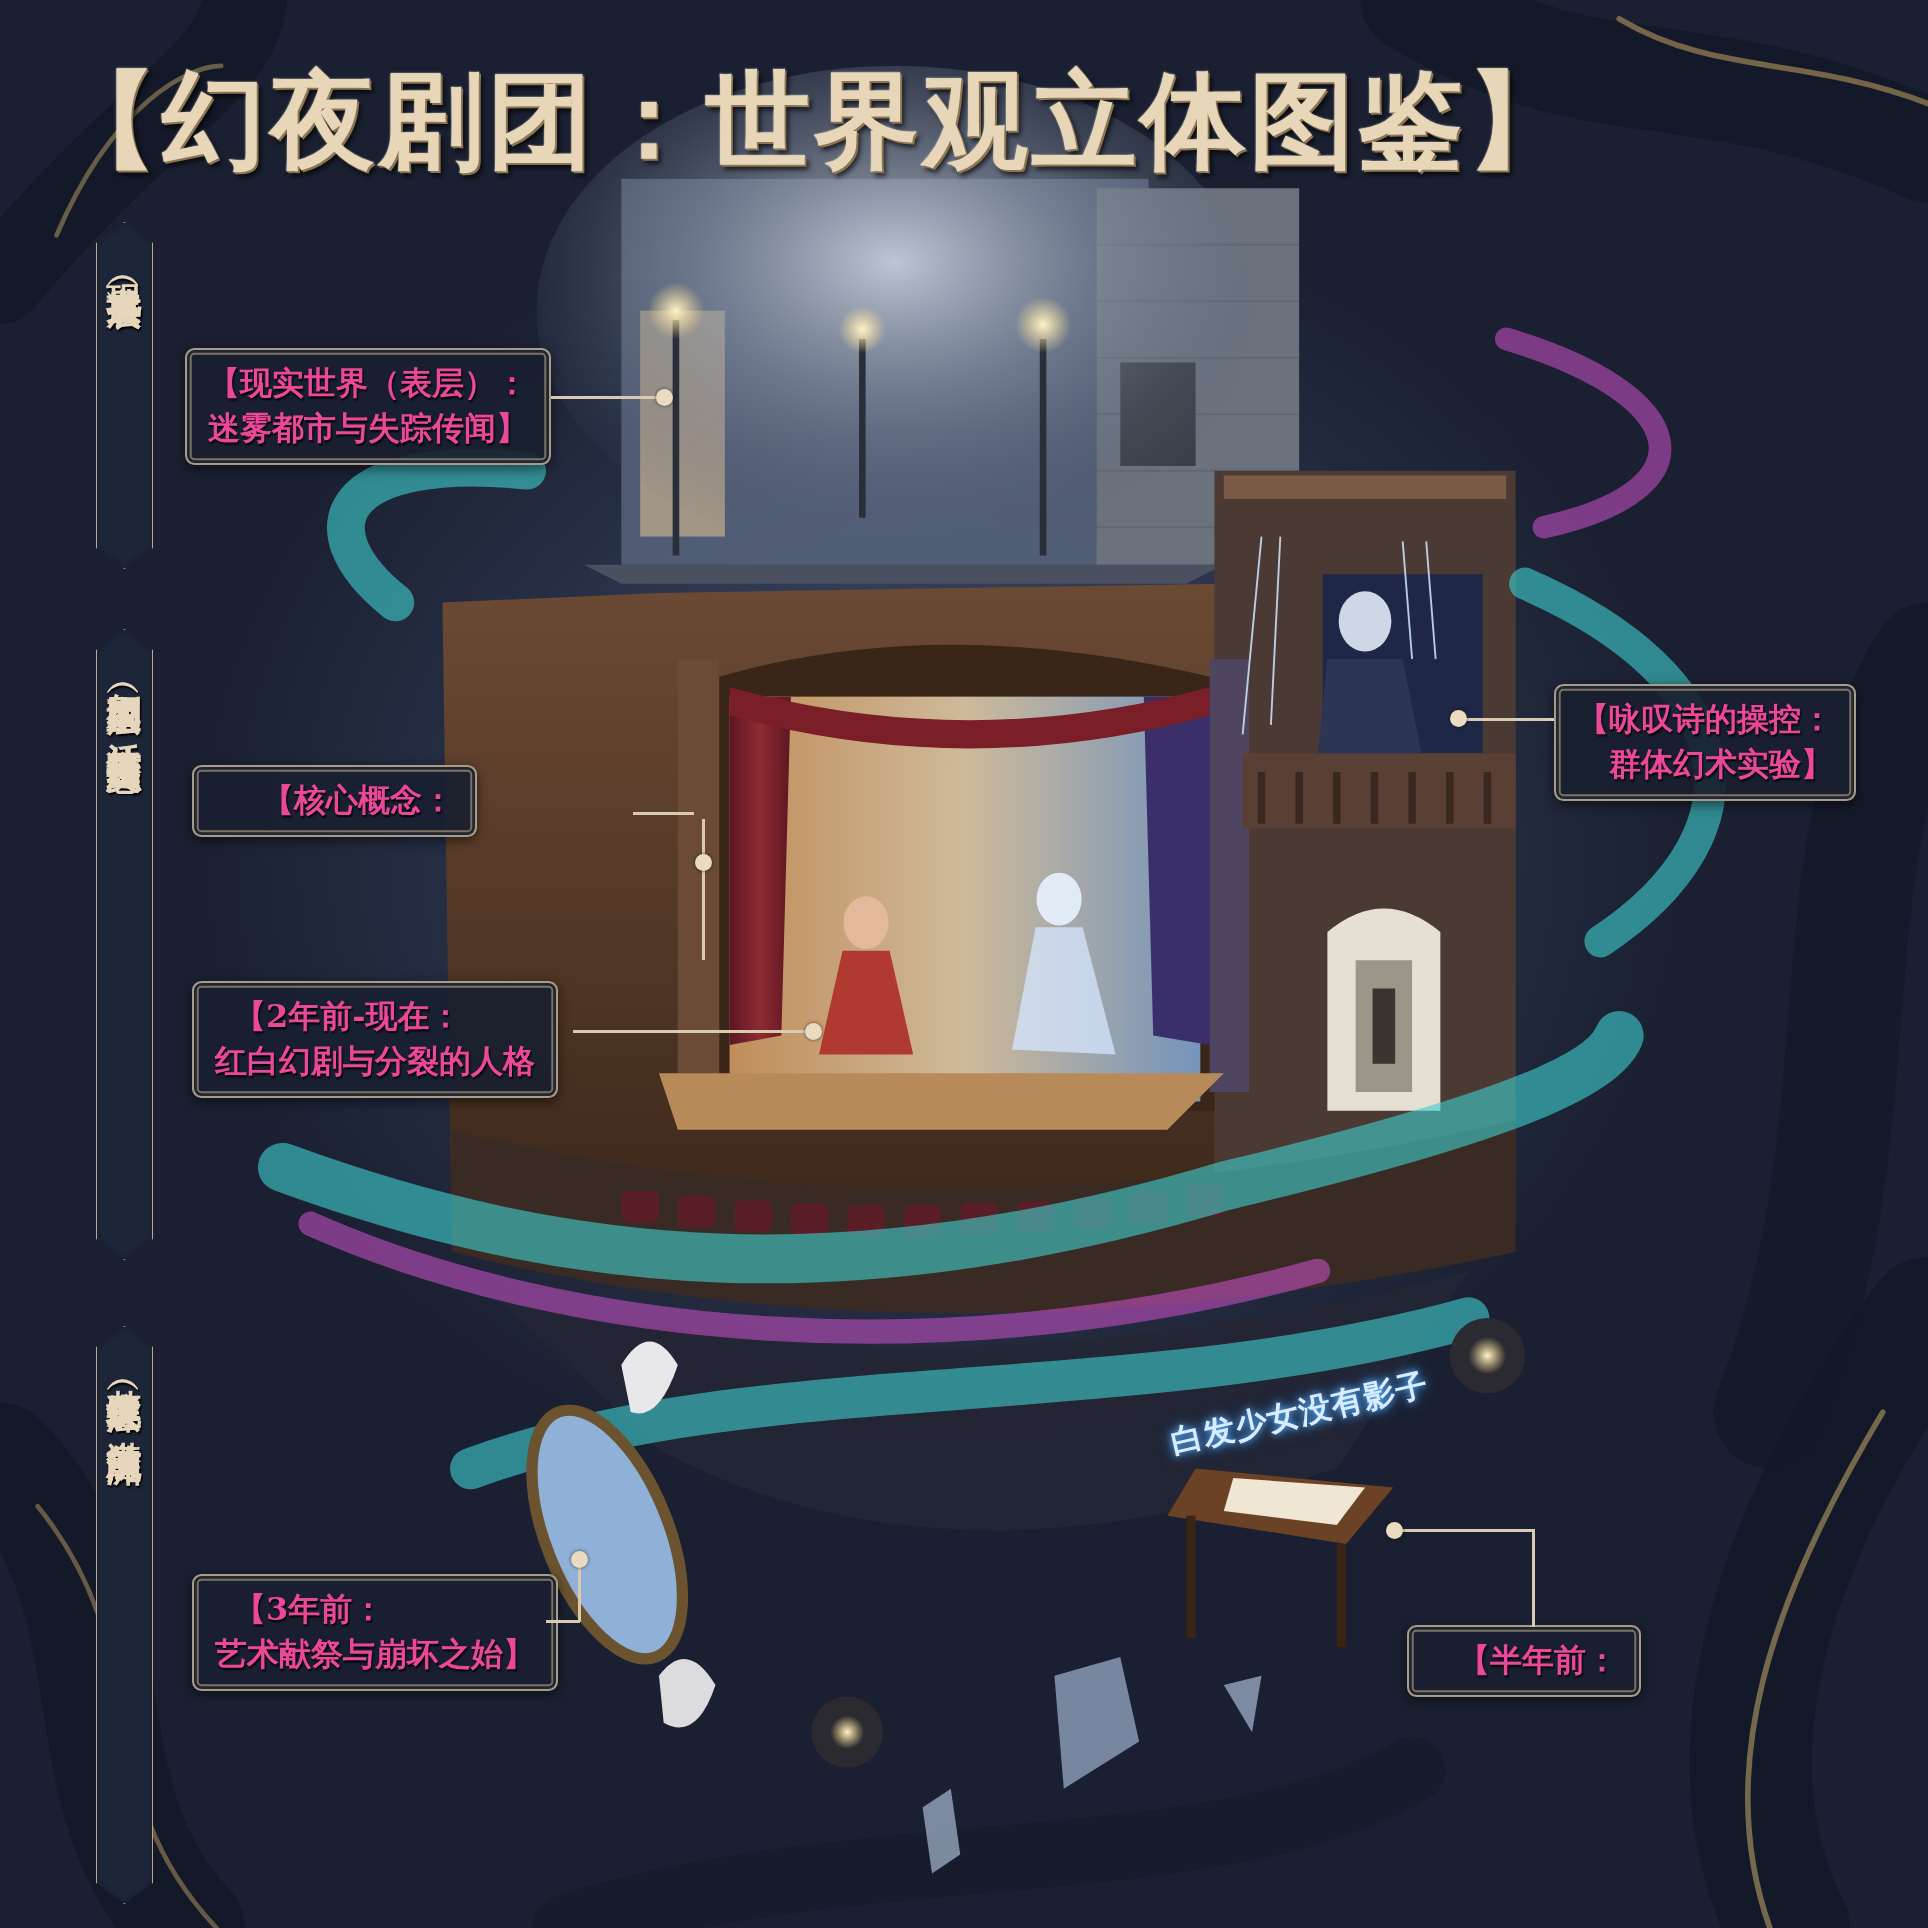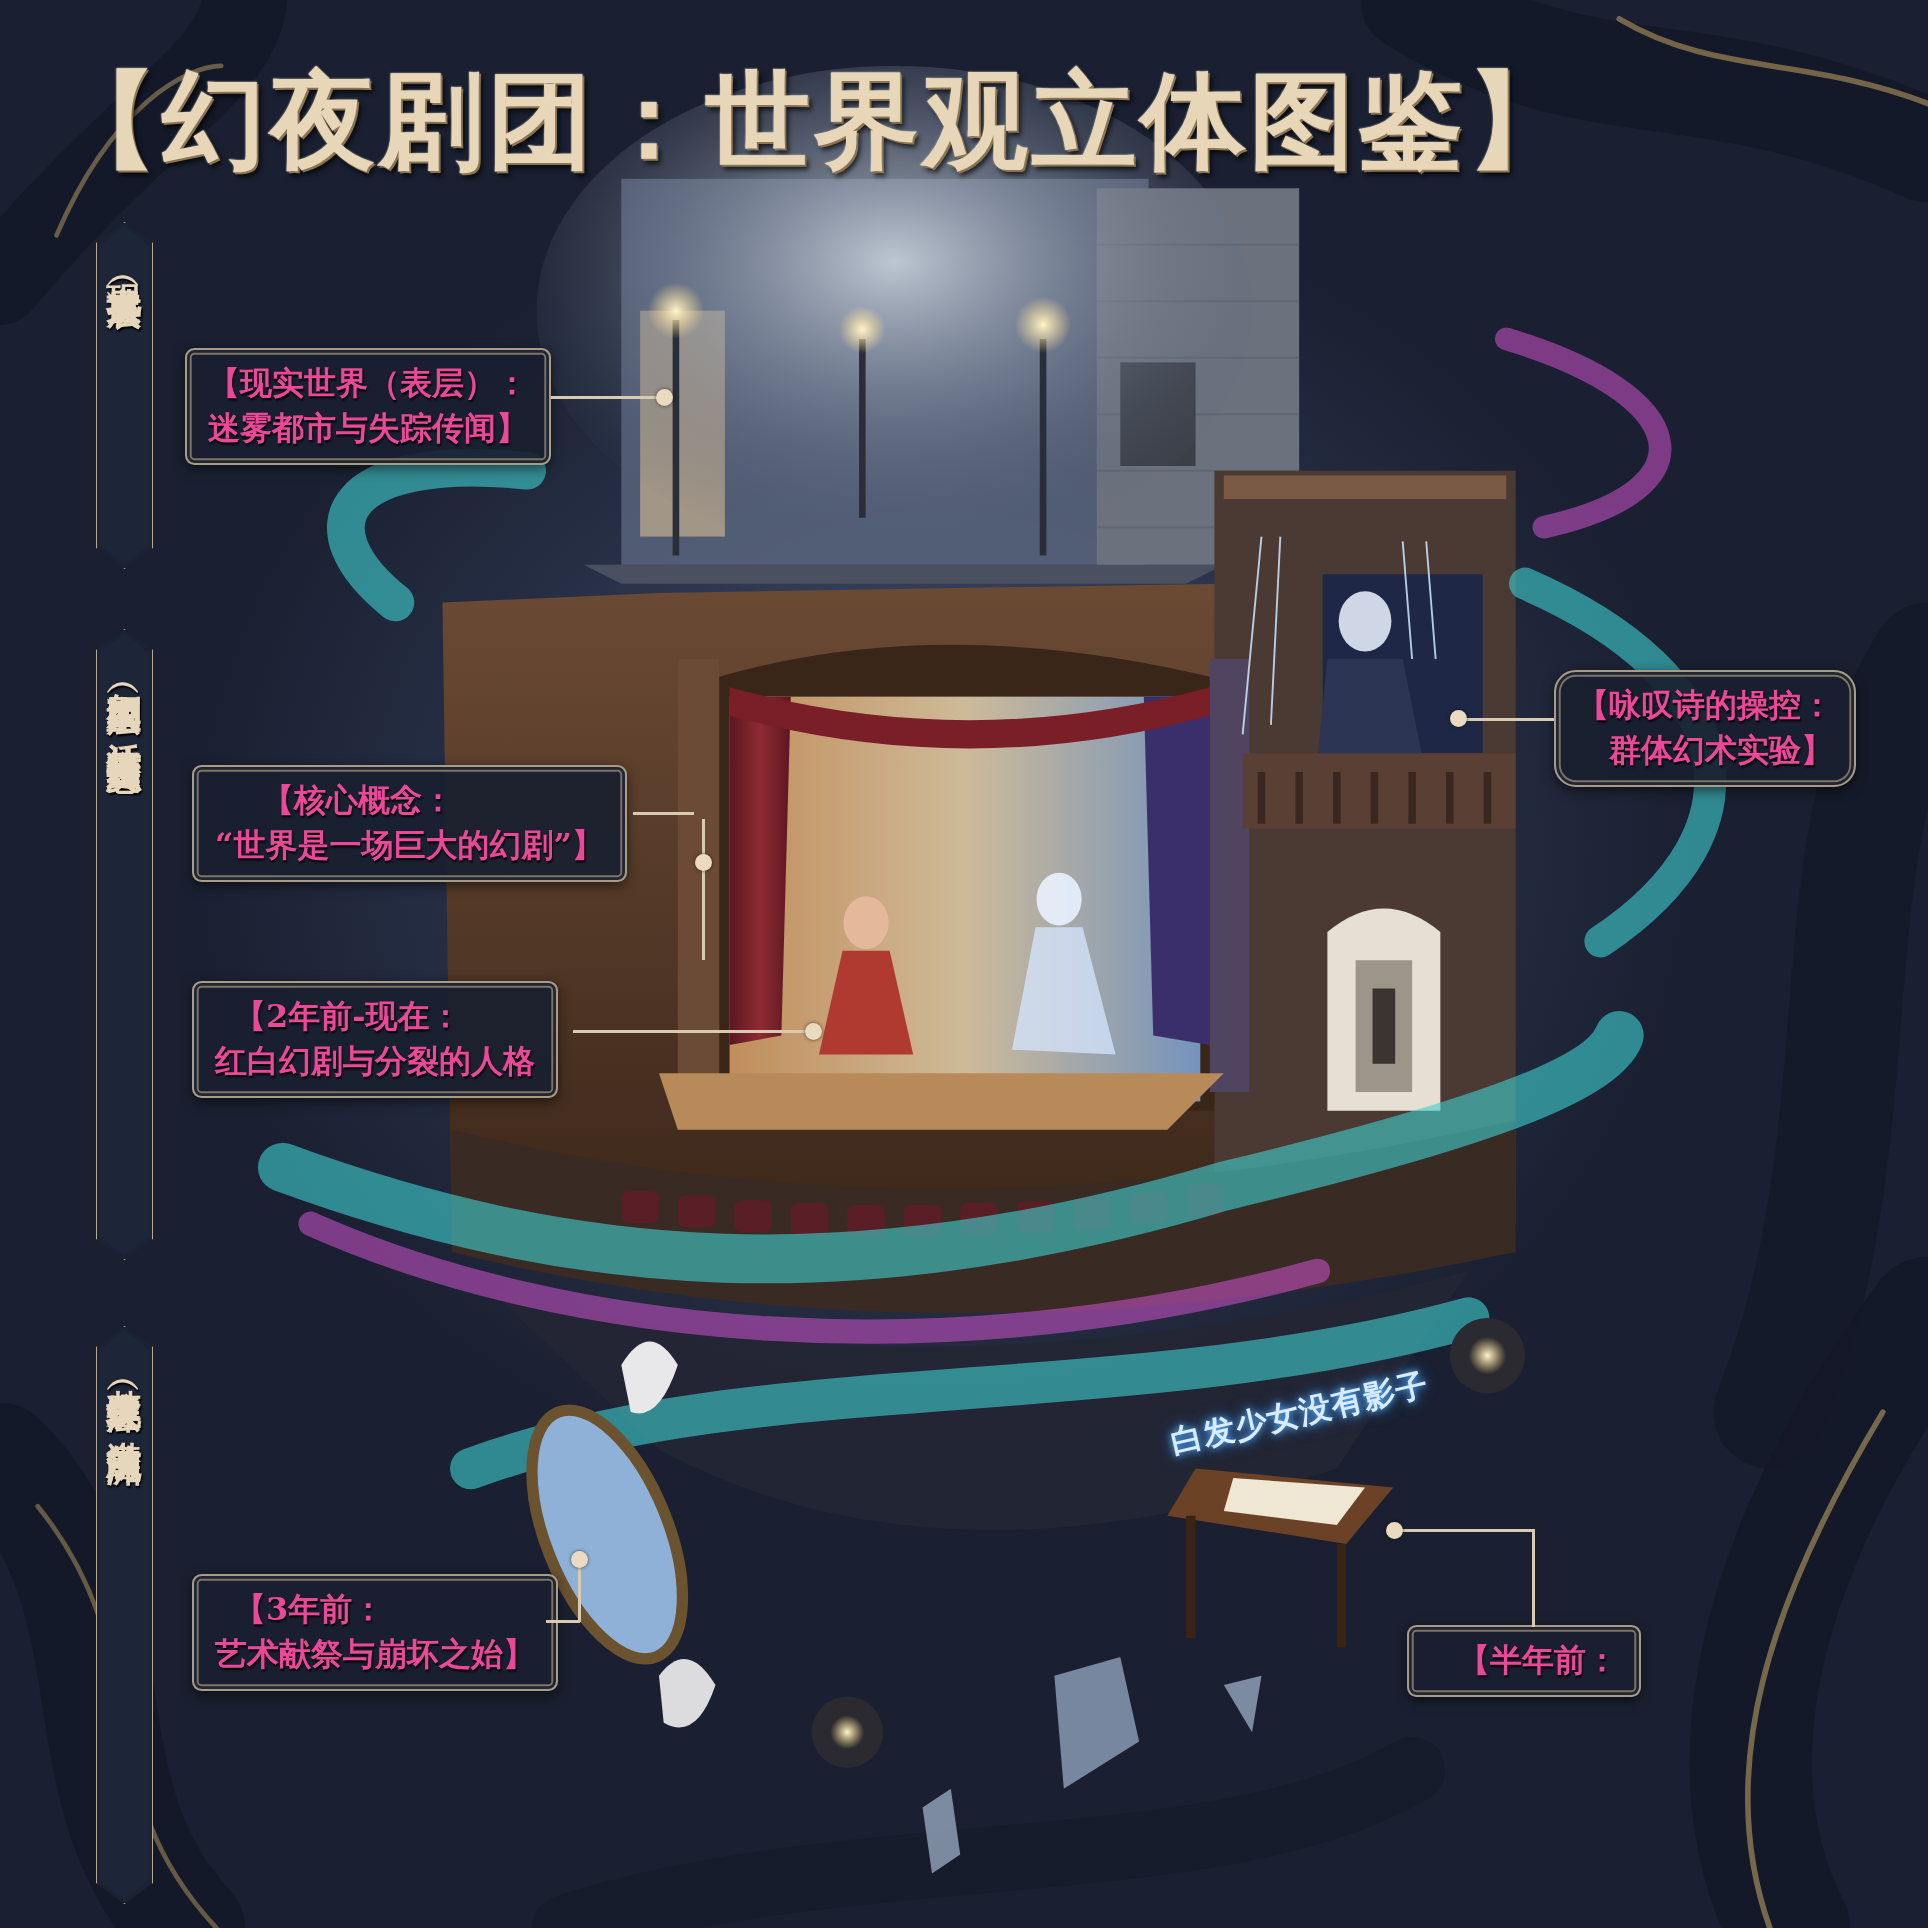--- a/index.html
+++ b/index.html
@@ -242,34 +242,33 @@
 
 <div class="callout" style="left:185px; top:348px;">
   <span class="l1">【现实世界（表层）：</span>
   <span class="l2">迷雾都市与失踪传闻】</span>
 </div>
 <div class="line" style="left:551px; top:396px; width:111px; height:2.8px;"></div>
 <div class="dot" style="left:656px; top:389px;"></div>
 
 <div class="callout" style="left:192px; top:765px; ">
   <span class="l1" style="padding-left:47px;">【核心概念：</span>
-  <span class="l2">“世界是一场巨大的幻剧”】</span>
 </div>
 <div class="line" style="left:633px; top:812px; width:61px; height:2.8px;"></div>
 <div class="line" style="left:702px; top:819px; width:2.8px; height:141px;"></div>
 <div class="dot" style="left:695px; top:854px;"></div>
 
 <div class="callout" style="left:192px; top:981px;">
   <span class="l1" style="padding-left:19px;">【2年前-现在：</span>
   <span class="l2">红白幻剧与分裂的人格</span>
 </div>
 <div class="line" style="left:573px; top:1030px; width:239px; height:2.8px;"></div>
 <div class="dot" style="left:805px; top:1023px;"></div>
 
-<div class="callout" style="left:1554px; top:670px;border-radius:22px;">
+<div class="callout" style="left:1554px; top:684px;">
   <span class="l1">【咏叹诗的操控：</span>
   <span class="l2" style="padding-left:19px;text-align:right;">群体幻术实验】</span>
 </div>
 <div class="line" style="left:1458px; top:718px; width:96px; height:2.8px;"></div>
 <div class="dot" style="left:1450px; top:710px;"></div>
 
 <div class="callout" style="left:192px; top:1574px;">
   <span class="l1" style="padding-left:19px;">【3年前：</span>
   <span class="l2">艺术献祭与崩坏之始】</span>
 </div>

